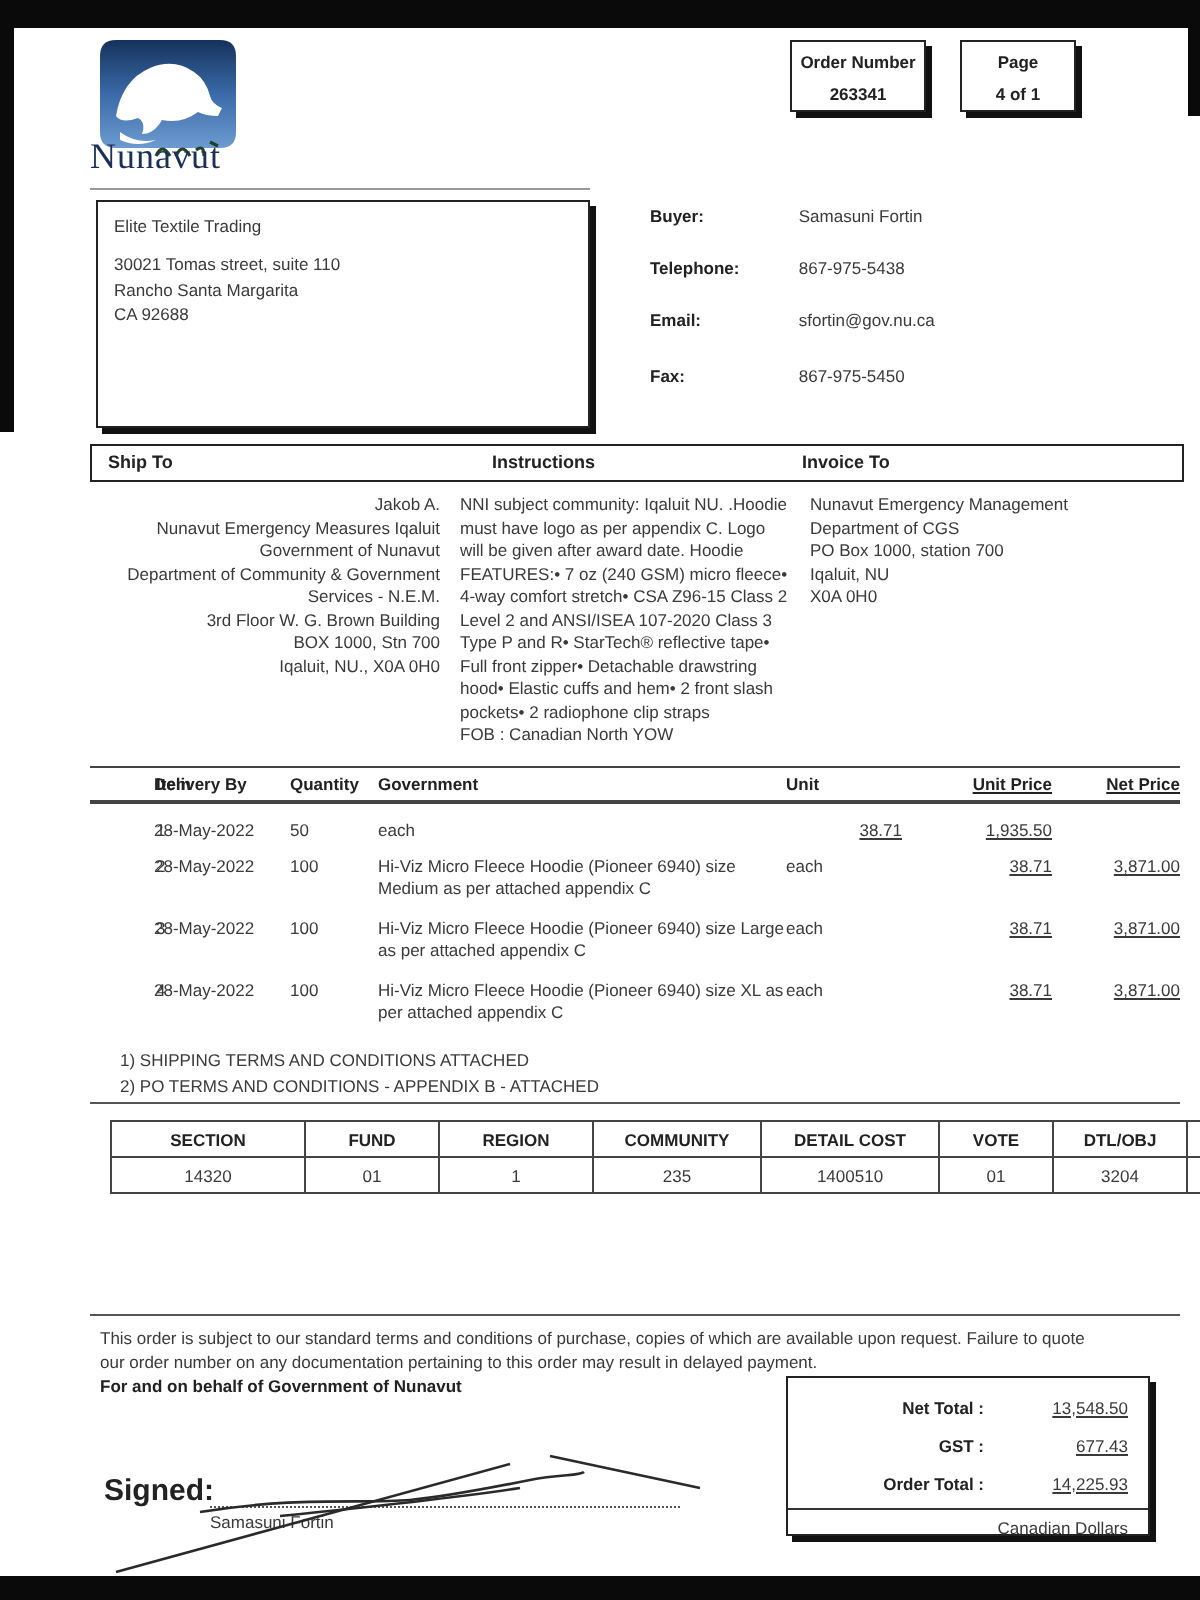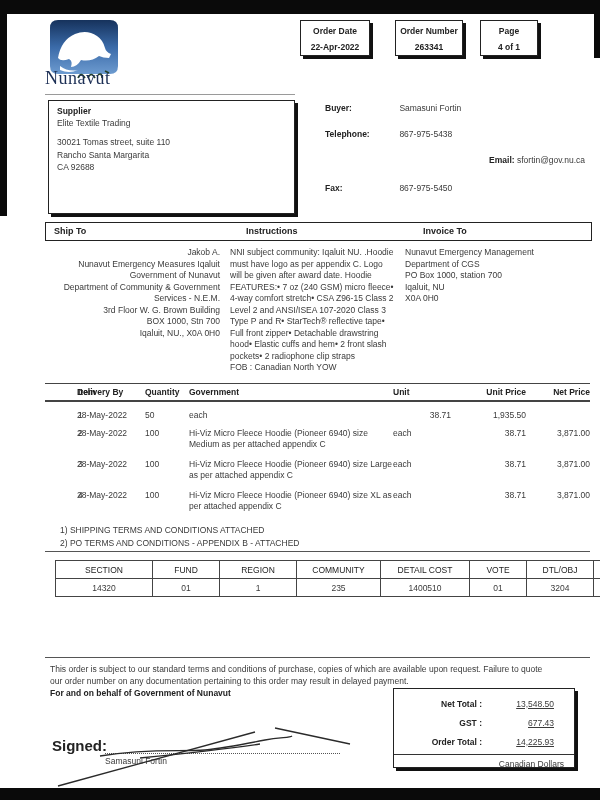--- a/index.html
+++ b/index.html
@@ -37,38 +37,38 @@
   
   .secbar{left:45px;top:222px;width:545px;height:17px;border:1px solid #222;background:#fff;}
   .secbar span{position:absolute;top:3px;font-weight:bold;color:#222;font-size:9px;}
   .addr-block{line-height:11.5px;white-space:pre-line;}
   
   .itable{left:45px;top:383px;width:545px;}
   .itable .hr-line{height:1.4px;background:#444;}
   .irow{display:grid;grid-template-columns:32px 68px 44px 204px 58px 75px 64px;column-gap:0;}
   .ihead{padding:3px 0 3px 0;font-weight:bold;color:#222;}
   .irow .c-item{padding-left:8px;margin-left:25px;}
-  .irow .c-right{text-align:right;}
+  .irow .c-right{text-align:right;text-decoration:underline;}
   .ibody .irow{padding-top:8px;}
   .ibody .desc{line-height:11.5px;}
   
   .notes{left:60px;top:524px;line-height:13px;white-space:pre-line;}
   .rule{background:#555;height:1px;}
   
   .atable{left:55px;top:560px;width:530px;border-collapse:collapse;table-layout:fixed;}
   .atable td{border:1px solid #444;height:15px;text-align:center;font-size:8.5px;
              padding:1px 4px;overflow:hidden;}
-  .atable .h td{font-weight:normal;color:#222;}
+  .atable .h td{font-weight:bold;color:#222;}
   .atable .num-r{text-align:right;}
   
   .fineprint{left:50px;top:663px;width:520px;line-height:12px;}
   
   .totals{left:393px;top:688px;width:182px;height:80px;border:1.2px solid #222;
           box-shadow:3px 3px 0 #111;background:#fff;box-sizing:border-box;}
-  .trow{display:flex;justify-content:flex-end;align-items:center;height:19px;padding-right:20px;}
+  .trow{display:flex;justify-content:flex-end;align-items:center;height:19px;padding-right:10px;}
   .trow .tl{font-weight:bold;color:#222;width:80px;text-align:right;}
   .trow .tv{width:72px;text-align:right;text-decoration:underline;}
   .tcur{border-top:1px solid #333;height:17px;display:flex;justify-content:flex-end;
         align-items:center;padding-right:10px;margin-top:3px;}
   
   .signed{left:52px;top:737px;font-weight:bold;color:#222;font-size:15px;}
   .sigline{left:105px;top:752px;width:235px;border-bottom:1px dotted #555;height:1px;}
   .signame{left:105px;top:756px;}
 </style>
 </head>
@@ -98,62 +98,57 @@
         <path d="M30 60 q3 -7 7 0"></path>
         <path d="M40 60 q3 -7 7 0"></path>
         <path d="M50 57 q4 -3 4 3"></path>
         <path d="M57 53 l4 2"></path>
       </g>
     </svg>
   </div>
   <div class="abs wordmark">Nunavut</div>
   <div class="abs rule-under-logo"></div>
 
-  <div class="abs hbox hbox1">
-    <div class="lbl">Order Date</div>
-    <div class="val">22-Apr-2022</div>
-  </div>
   <div class="abs hbox hbox2">
     <div class="lbl">Order Number</div>
     <div class="val">263341</div>
   </div>
   <div class="abs hbox hbox3">
     <div class="lbl">Page</div>
     <div class="val">4 of 1</div>
   </div>
 
   <div class="abs supplier">
-    <div class="bold">Supplier</div>
     <div class="name">Elite Textile Trading</div>
     <div class="addr">30021 Tomas street, suite 110
 Rancho Santa Margarita
 CA 92688</div>
   </div>
 
   <div class="buyer-row" style="top:103px;">
     <span class="l">Buyer:</span>
     <span class="v">Samasuni Fortin</span>
   </div>
   <div class="buyer-row" style="top:129px;">
     <span class="l">Telephone:</span>
     <span class="v">867-975-5438</span>
   </div>
-  <div class="buyer-row" style="top:155px;text-align:right;">
+  <div class="buyer-row" style="top:155px;">
     <span class="l">Email:</span>
     <span class="v">sfortin@gov.nu.ca</span>
   </div>
   <div class="buyer-row" style="top:183px;">
     <span class="l">Fax:</span>
     <span class="v">867-975-5450</span>
   </div>
 
   <div class="abs secbar">
     <span style="left:8px;">Ship To</span>
     <span style="left:200px;">Instructions</span>
-    <span style="left:377px;">Invoice To</span>
+    <span style="left:355px;">Invoice To</span>
   </div>
 
   <div class="abs addr-block" style="left:50px;top:247px;width:170px;text-align:right;">Jakob A.
 Nunavut Emergency Measures Iqaluit
 Government of Nunavut
 Department of Community &amp; Government
 Services  - N.E.M.
 3rd Floor W. G. Brown Building
 BOX 1000, Stn 700
 Iqaluit, NU.,  X0A 0H0</div>

